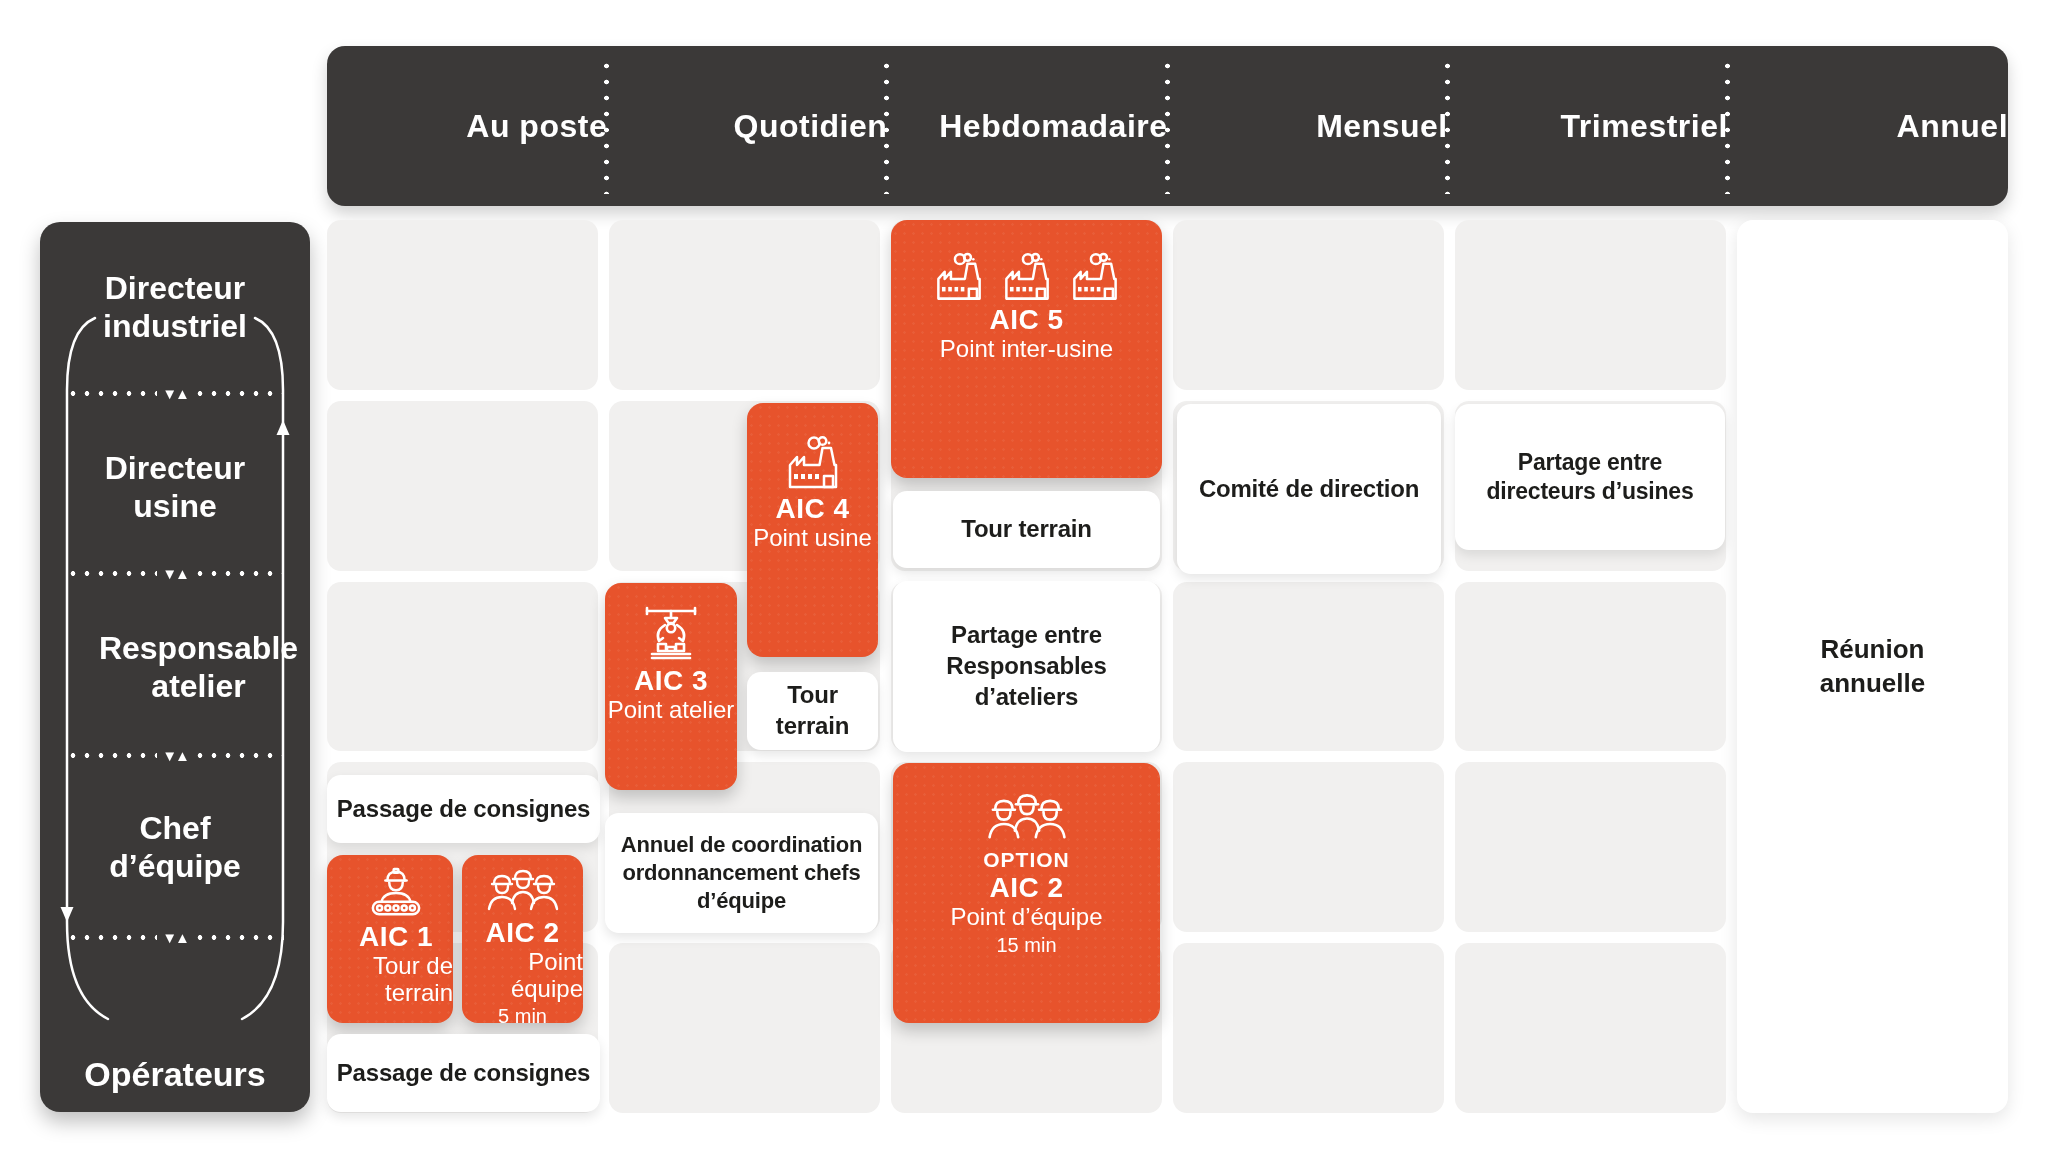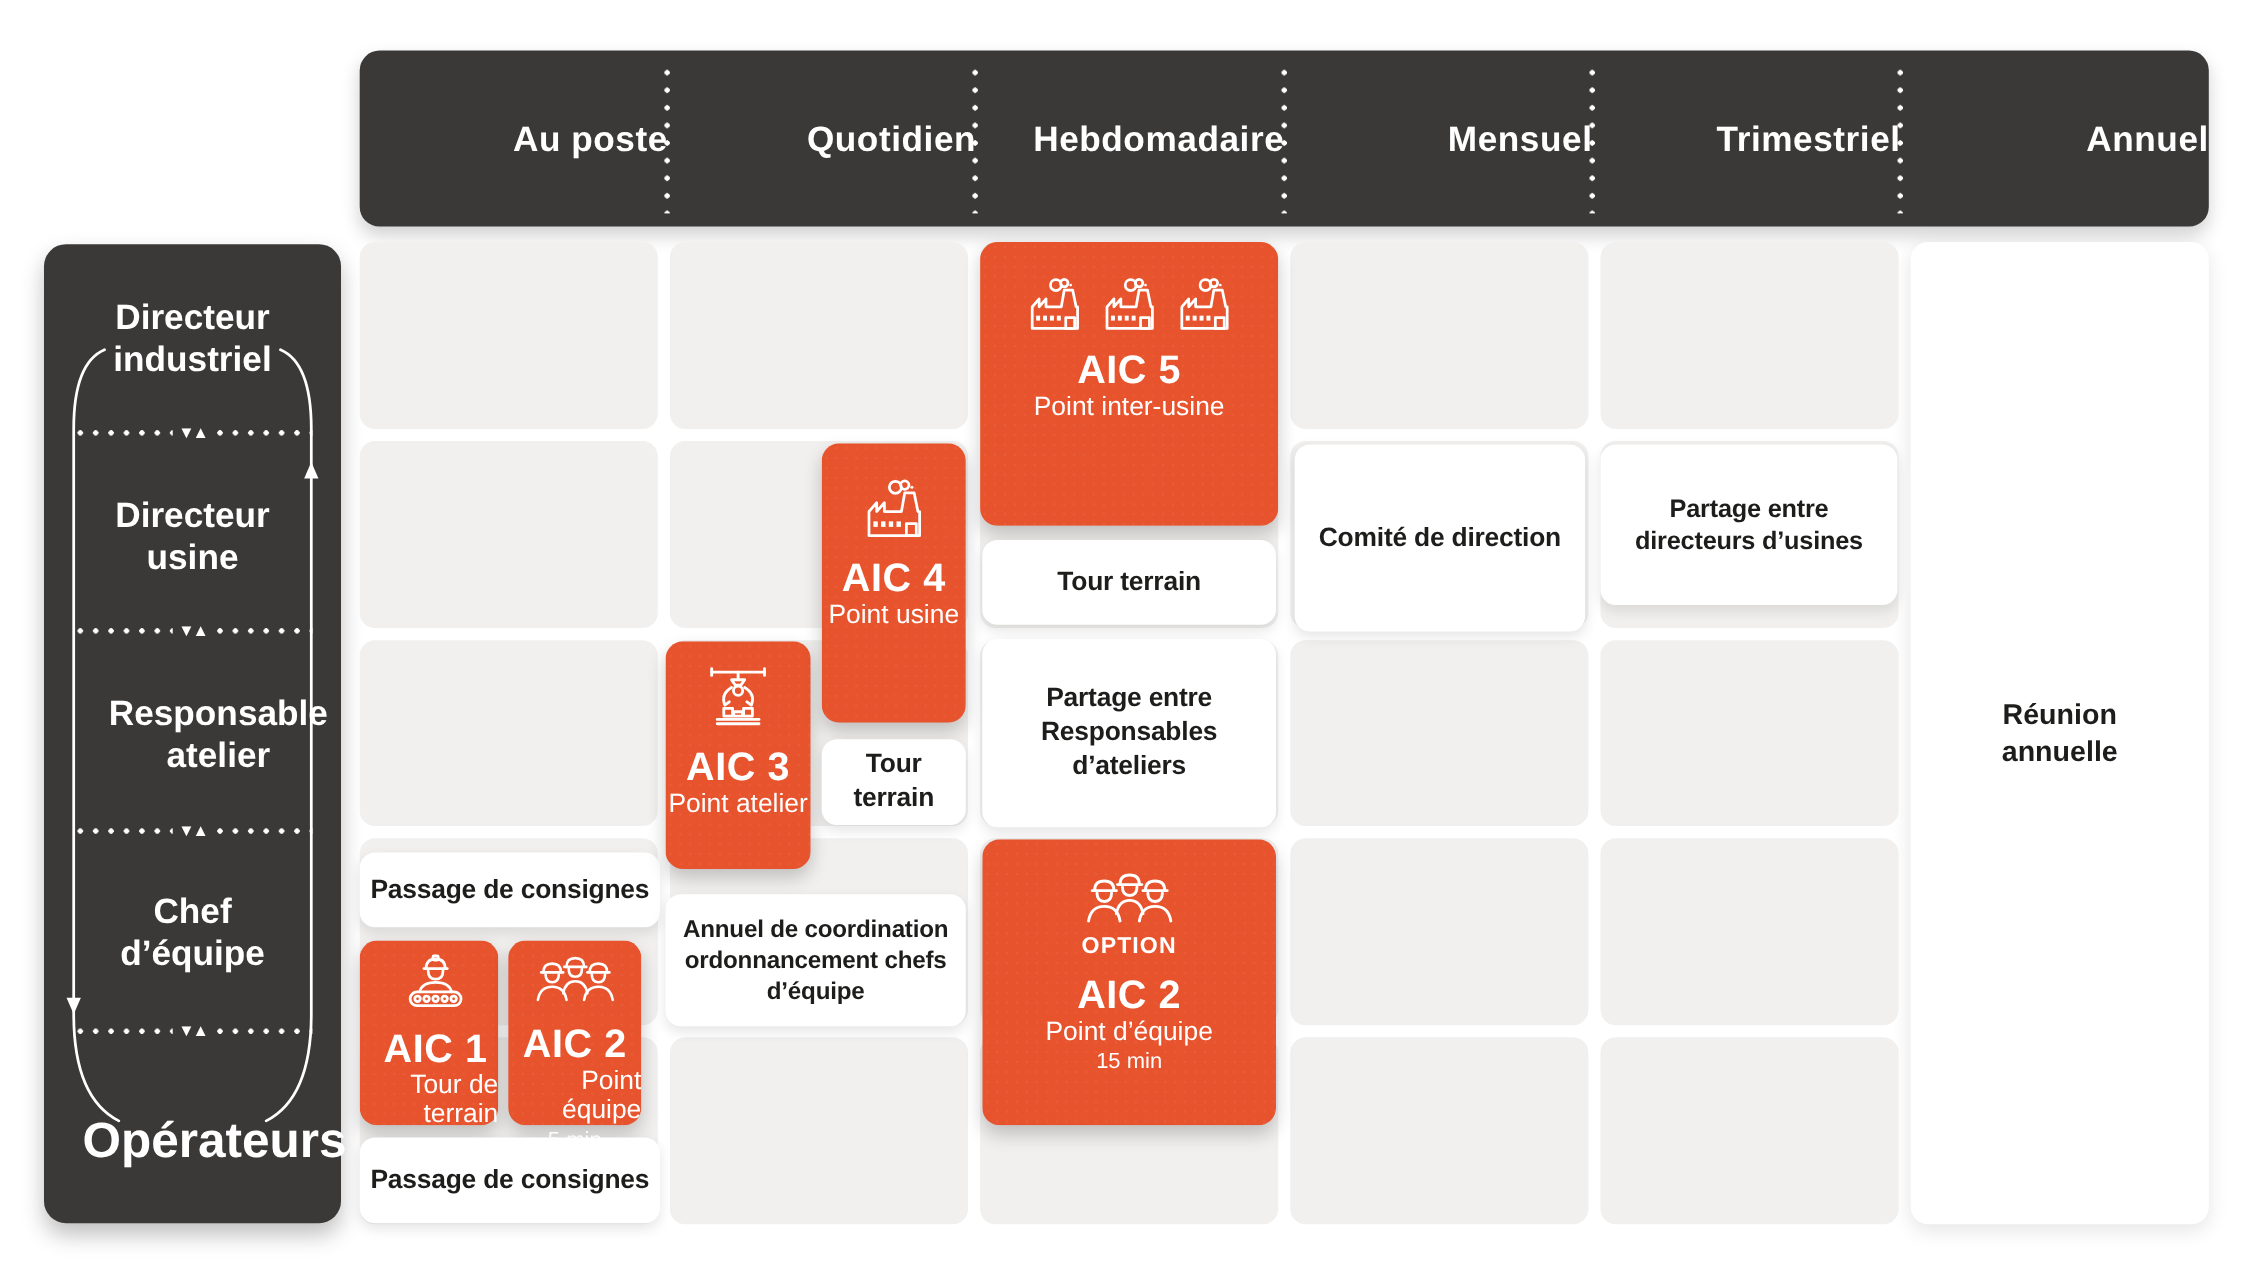--- a/index.html
+++ b/index.html
@@ -24,21 +24,21 @@
 
   
   .sidebar{position:absolute;left:40px;top:222px;width:270px;height:890px;
     background:var(--dark);border-radius:20px;color:#fff;
     box-shadow:0 10px 20px rgba(0,0,0,.25);}
   .bracket{position:absolute;left:0;top:0;width:270px;height:890px;}
   .role{position:absolute;left:0;right:0;display:flex;justify-content:center;
     text-align:center;font-weight:bold;font-size:32px;line-height:1.18;}
   .role > span{max-width:200px;}
   .role-1{top:48px;}  .role-2{top:228px;} .role-3{top:408px;margin-left:47px;} .role-4{top:588px;}
-  .role-5{top:788px;font-size:45px;}
+  .role-5{top:832px;font-size:34px;}
   .sep{position:absolute;left:26px;right:26px;height:18px;display:flex;align-items:center;gap:5px;}
   .sep-1{top:162px;} .sep-2{top:342px;} .sep-3{top:524px;} .sep-4{top:706px;}
   .dots{flex:1;height:5px;
     background-image:radial-gradient(circle,#fff 2.2px,transparent 2.6px);
     background-size:14px 5px;background-repeat:repeat-x;background-position:left center;}
   .tri{font-size:15px;letter-spacing:-2px;line-height:1;}
 
   
   .grid{position:absolute;left:327px;top:220px;width:1681px;height:893px;
     display:grid;grid-template-columns:repeat(6,1fr);grid-template-rows:repeat(5,1fr);gap:11px;}
@@ -51,21 +51,21 @@
   
   .card{position:absolute;border-radius:14px;box-sizing:border-box;}
   .white{background:#fff;box-shadow:0 5px 12px rgba(0,0,0,.10);
     display:flex;align-items:center;justify-content:center;text-align:center;
     font-weight:bold;color:var(--ink);font-size:24px;line-height:1.28;padding:6px 12px;letter-spacing:-.2px;}
   .nowrap{white-space:nowrap;}
   .orange{background:var(--orange);color:#fff;box-shadow:0 8px 16px rgba(0,0,0,.20);
     display:flex;flex-direction:column;align-items:center;text-align:center;
     background-image:radial-gradient(rgba(255,255,255,.06) 1.1px,transparent 1.5px);
     background-size:9px 9px;border-radius:16px;}
-  .aic-title{font-weight:bold;font-size:36px;letter-spacing:.5px;margin-top:13px;line-height:1.05;}
+  .aic-title{font-weight:bold;font-size:28px;letter-spacing:.5px;margin-top:1px;line-height:1.05;}
   .aic-sub{font-weight:normal;font-size:24px;line-height:1.1;margin-top:2px;text-align:right;}
   .aic-dur{font-size:20px;font-weight:normal;margin-top:3px;}
   .option-label{font-weight:bold;font-size:21px;letter-spacing:1px;margin-top:2px;}
   .icon{display:flex;align-items:flex-end;justify-content:center;gap:10px;}
   svg{display:block;}
 </style>
 </head>
 <body>
 
 <div id="canvas">

